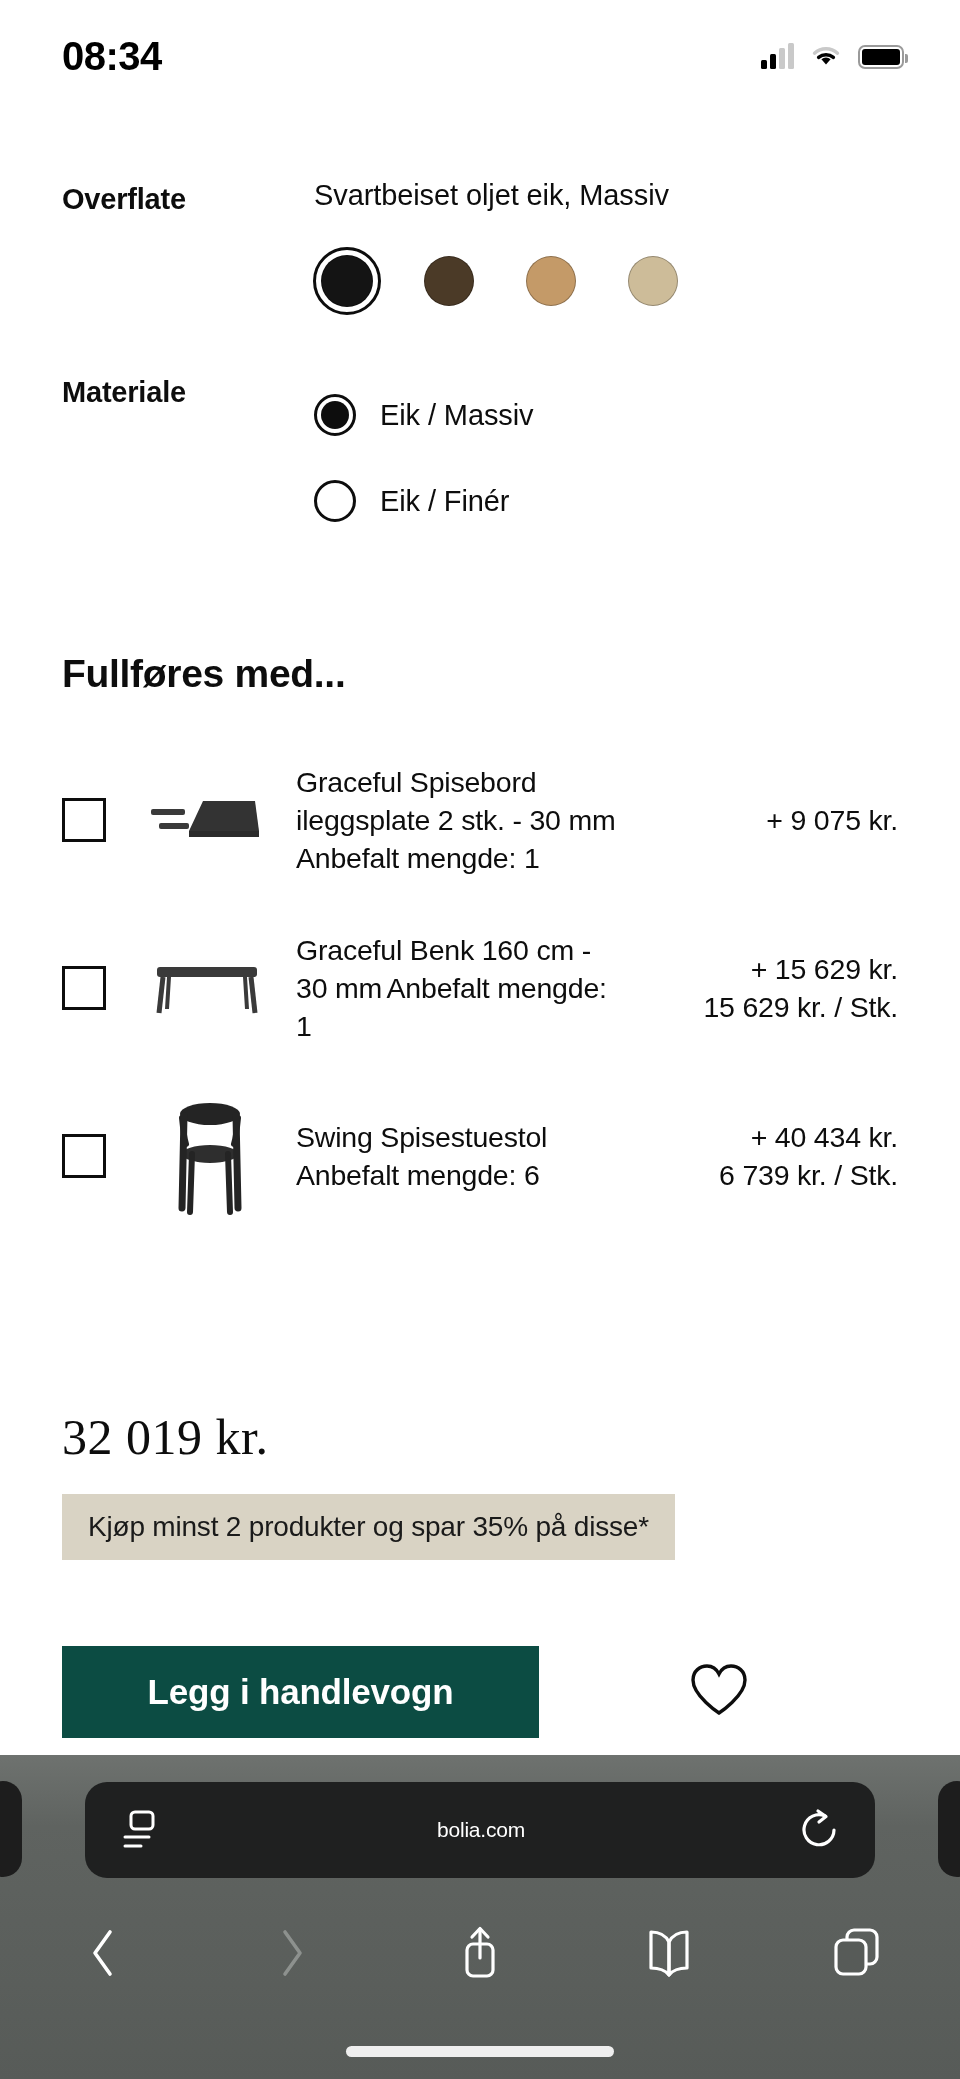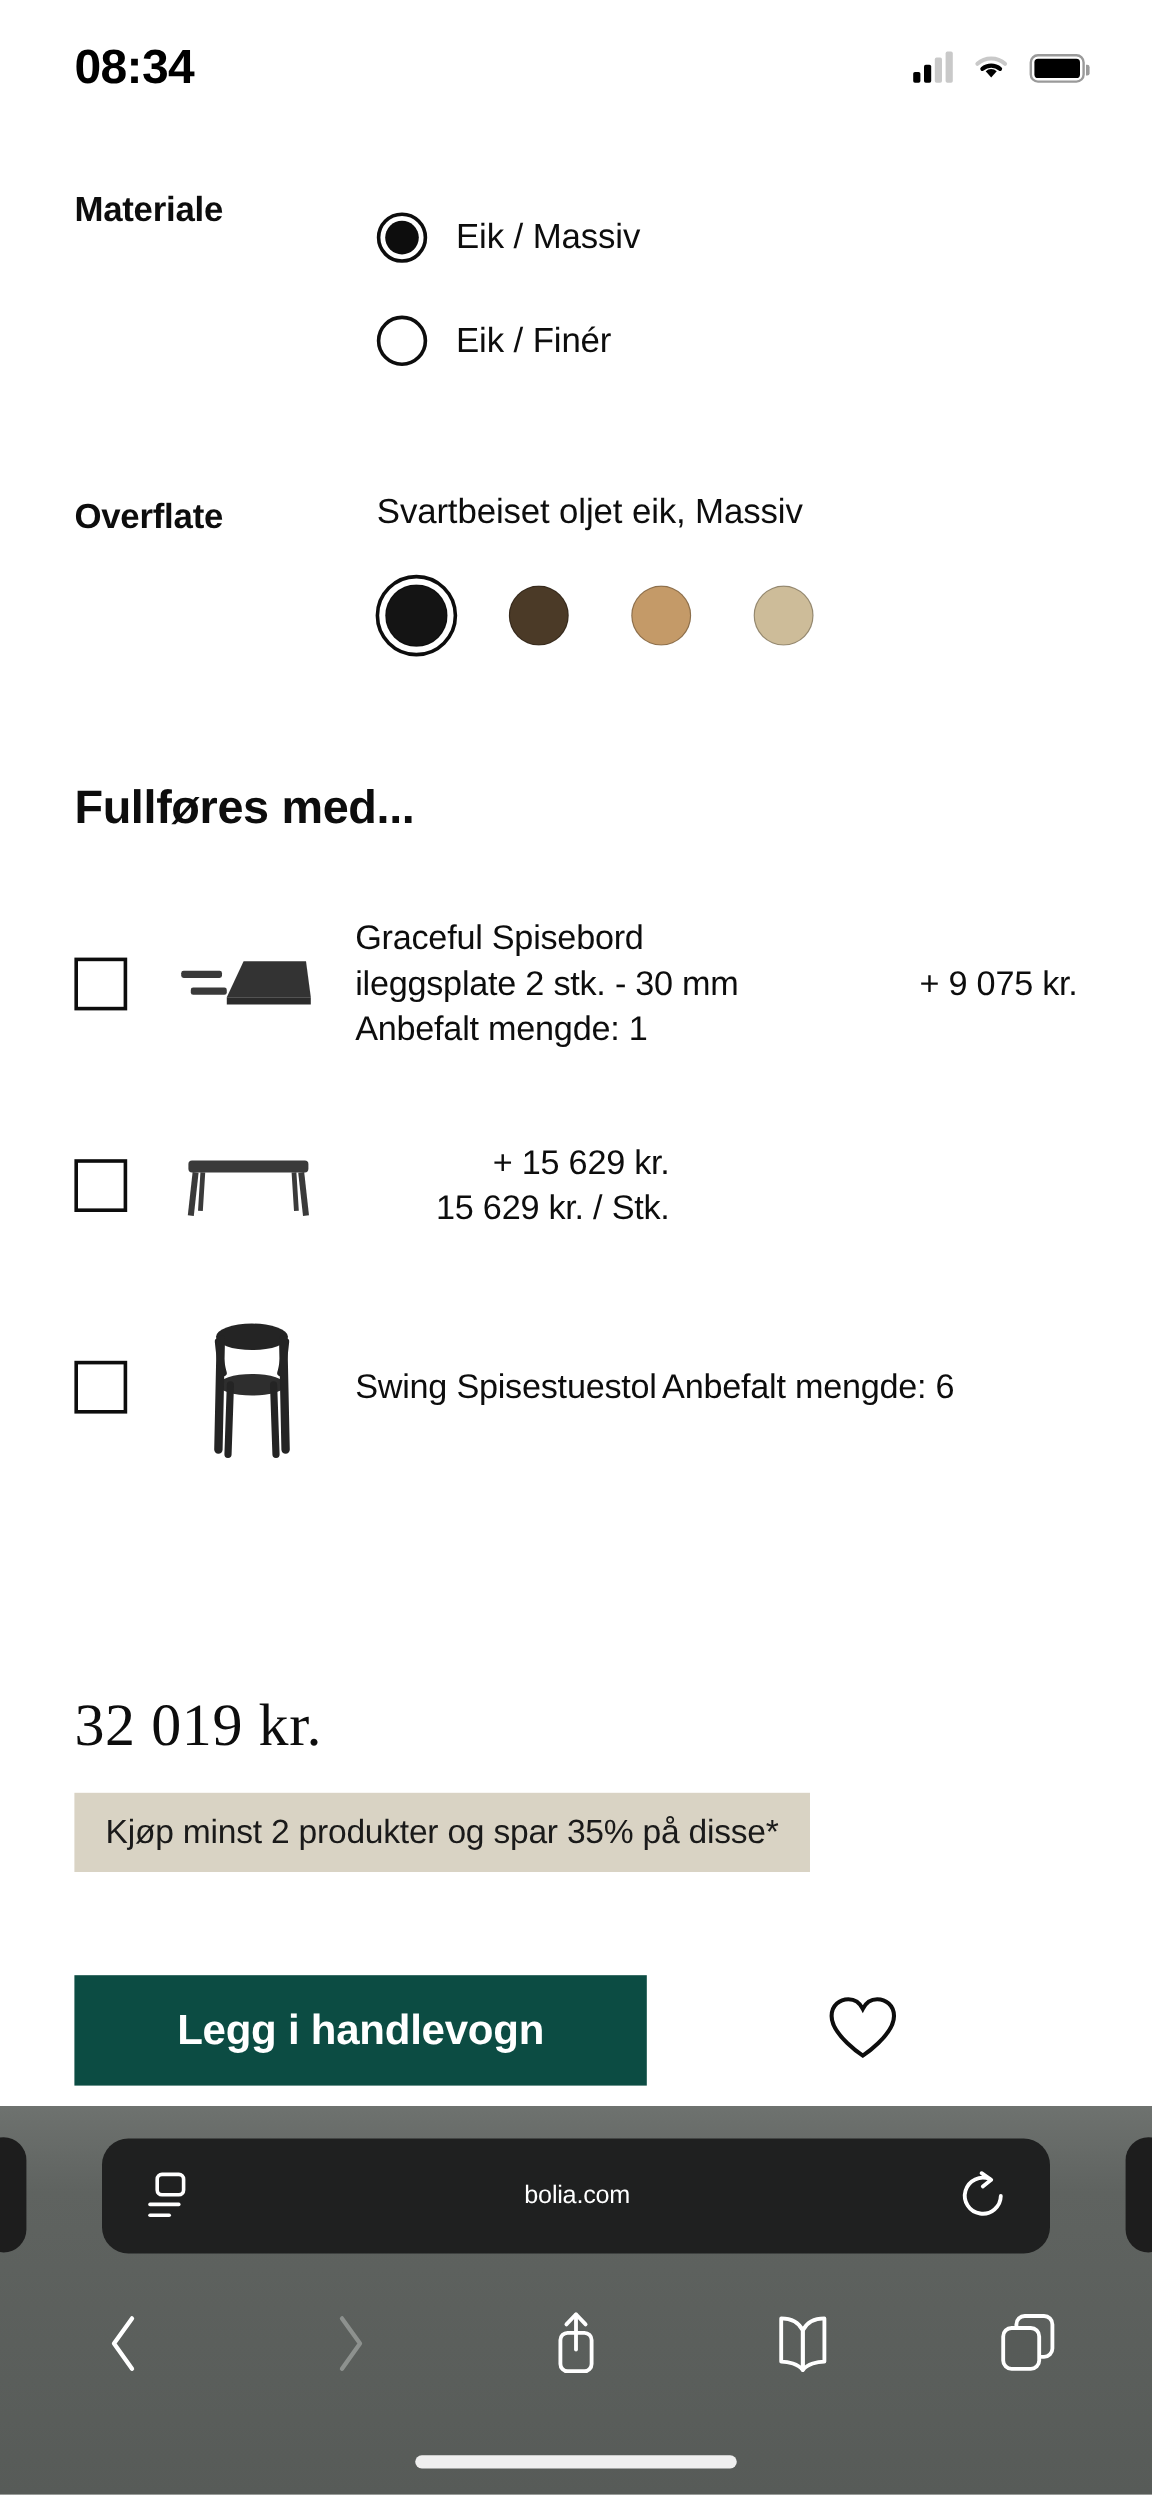--- a/index.html
+++ b/index.html
@@ -360,38 +360,20 @@
         <path d="M4.5 8.2 a17 17 0 0 1 23 0" stroke="#c9c9c9" stroke-width="3.4" fill="none" stroke-linecap="round"></path>
         <path d="M8.6 12.4 a11.5 11.5 0 0 1 14.8 0" stroke="#000" stroke-width="3.4" fill="none" stroke-linecap="round"></path>
       </svg>
       <div class="battery">
           <i></i>
         </div>
     </div>
   </div>
 
   <div class="content">
-
-    
-    <div class="row-block section-materiale">
-      <div class="field-label">Materiale</div>
-      <div class="field-body">
-
-        <div class="radio-row">
-          <span class="radio checked"></span>
-          <span class="radio-label">Eik / Massiv</span>
-        </div>
-
-        <div class="radio-row">
-          <span class="radio"></span>
-          <span class="radio-label">Eik / Finér</span>
-        </div>
-
-      </div>
-    </div>
 
     
     <div class="row-block section-overflate">
       <div class="field-label">Overflate</div>
       <div class="field-body">
         <div class="surface-name">Svartbeiset oljet eik, Massiv</div>
         <div class="swatches">
           <span class="swatch-wrap selected">
             <span class="swatch-dot" style="background:#141414"></span>
           </span>
@@ -402,20 +384,38 @@
             <span class="swatch-dot" style="background:#c49a68"></span>
           </span>
           <span class="swatch-wrap">
             <span class="swatch-dot" style="background:#cdbc99"></span>
           </span>
         </div>
       </div>
     </div>
 
     
+    <div class="row-block section-materiale">
+      <div class="field-label">Materiale</div>
+      <div class="field-body">
+
+        <div class="radio-row">
+          <span class="radio checked"></span>
+          <span class="radio-label">Eik / Massiv</span>
+        </div>
+
+        <div class="radio-row">
+          <span class="radio"></span>
+          <span class="radio-label">Eik / Finér</span>
+        </div>
+
+      </div>
+    </div>
+
+    
     <div class="complete-title">Fullføres med...</div>
 
     <div class="addon-list">
 
       <div class="addon-row">
         <span class="addon-check"></span>
         <span class="addon-thumb">
           <svg width="120" height="70" viewBox="0 0 120 70">
             <rect x="4" y="24" width="34" height="6" rx="2" fill="#3a3a3a"></rect>
             <rect x="12" y="38" width="30" height="6" rx="2" fill="#3a3a3a"></rect>
@@ -435,20 +435,24 @@
       <div class="addon-row">
         <span class="addon-check"></span>
         <span class="addon-thumb">
           <svg width="120" height="62" viewBox="0 0 120 62">
             <rect x="10" y="10" width="100" height="10" rx="3" fill="#3a3a3a"></rect>
             <path d="M16 20 L12 56" stroke="#3a3a3a" stroke-width="5" fill="none"></path>
             <path d="M104 20 L108 56" stroke="#3a3a3a" stroke-width="5" fill="none"></path>
             <path d="M22 20 L20 52" stroke="#3a3a3a" stroke-width="4" fill="none"></path>
             <path d="M98 20 L100 52" stroke="#3a3a3a" stroke-width="4" fill="none"></path>
           </svg>
+        </span>
+        <span class="addon-info">
+          <span class="addon-name">Graceful Benk 160 cm - 30 mm</span>
+          <span class="addon-qty">Anbefalt mengde: 1</span>
         </span>
         <span class="addon-price">
           <span>+ 15 629 kr.</span>
           <span class="unit">15 629 kr. / Stk.</span>
         </span>
       </div>
 
       <div class="addon-row">
         <span class="addon-check"></span>
         <span class="addon-thumb">
@@ -460,20 +464,24 @@
             <path d="M32 20 L30 112" stroke="#242424" stroke-width="7" fill="none" stroke-linecap="round"></path>
             <path d="M84 20 L86 112" stroke="#242424" stroke-width="7" fill="none" stroke-linecap="round"></path>
             <path d="M40 58 L38 116" stroke="#242424" stroke-width="6" fill="none" stroke-linecap="round"></path>
             <path d="M76 58 L78 116" stroke="#242424" stroke-width="6" fill="none" stroke-linecap="round"></path>
           </svg>
         </span>
         <span class="addon-info">
           <span class="addon-name">Swing Spisestuestol</span>
           <span class="addon-qty">Anbefalt mengde: 6</span>
         </span>
+        <span class="addon-price">
+          <span>+ 40 434 kr.</span>
+          <span class="unit">6 739 kr. / Stk.</span>
+        </span>
       </div>
 
     </div>
 
     
     <div class="total-price">32 019 kr.</div>
 
     <div class="promo">
       <span>Kjøp minst 2 produkter og spar 35% på disse*</span>
     </div>

